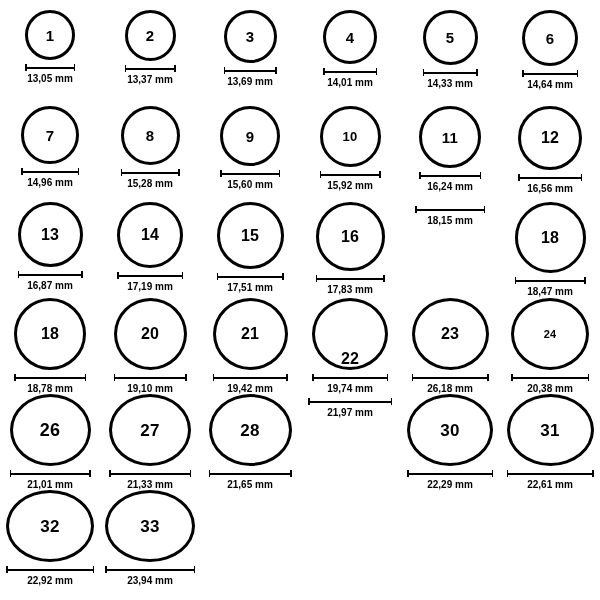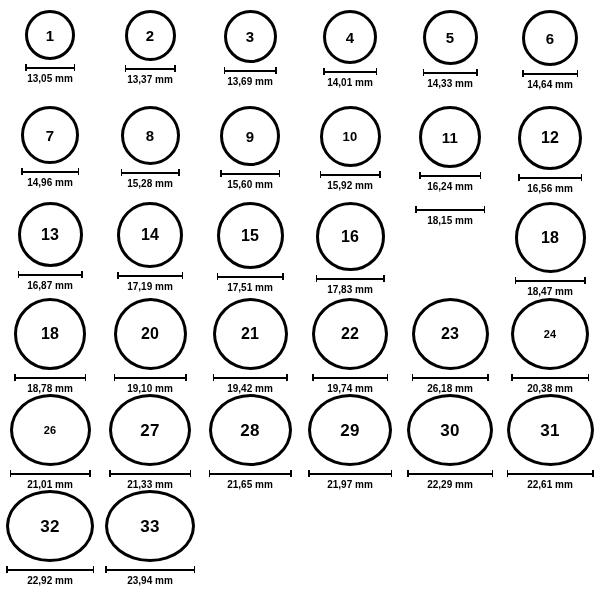--- a/index.html
+++ b/index.html
@@ -338,21 +338,21 @@
         </div>
         <div class="dim">
           <div class="dim-line" style="width: 75px;">
             <span class="tick left"></span>
             <span class="tick right"></span>
           </div>
           <div class="dim-text">19,42 mm</div>
         </div>
       </div>
       <div class="cell">
-        <div class="ring" style="width: 76px; height: 76px; font-size: 16px;">
+        <div class="ring" style="width: 76px; height: 76px; font-size: 16px; align-items: flex-end;">
           <span class="ring-size-label">22</span>
         </div>
         <div class="dim">
           <div class="dim-line" style="width: 76px;">
             <span class="tick left"></span>
             <span class="tick right"></span>
           </div>
           <div class="dim-text">19,74 mm</div>
         </div>
       </div>
@@ -374,21 +374,21 @@
         </div>
         <div class="dim">
           <div class="dim-line" style="width: 78px;">
             <span class="tick left"></span>
             <span class="tick right"></span>
           </div>
           <div class="dim-text">20,38 mm</div>
         </div>
       </div>
       <div class="cell">
-        <div class="ring" style="width: 81px; height: 81px; font-size: 11px;">
+        <div class="ring" style="width: 81px; height: 81px; font-size: 18px;">
           <span class="ring-size-label">26</span>
         </div>
         <div class="dim">
           <div class="dim-line" style="width: 81px;">
             <span class="tick left"></span>
             <span class="tick right"></span>
           </div>
           <div class="dim-text">21,01 mm</div>
         </div>
       </div>
@@ -410,23 +410,20 @@
         </div>
         <div class="dim">
           <div class="dim-line" style="width: 83px;">
             <span class="tick left"></span>
             <span class="tick right"></span>
           </div>
           <div class="dim-text">21,65 mm</div>
         </div>
       </div>
       <div class="cell">
-        <div class="ring" style="width: 84px; height: 84px; font-size: 17px;">
-          <span class="ring-size-label">29</span>
-        </div>
         <div class="dim">
           <div class="dim-line" style="width: 84px;">
             <span class="tick left"></span>
             <span class="tick right"></span>
           </div>
           <div class="dim-text">21,97 mm</div>
         </div>
       </div>
       <div class="cell">
         <div class="ring" style="width: 86px; height: 86px; font-size: 17px;">

